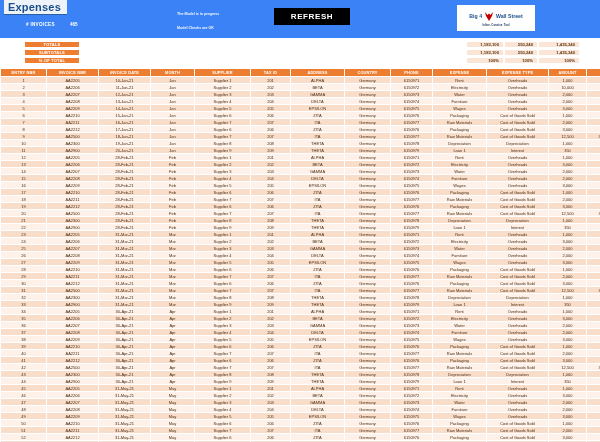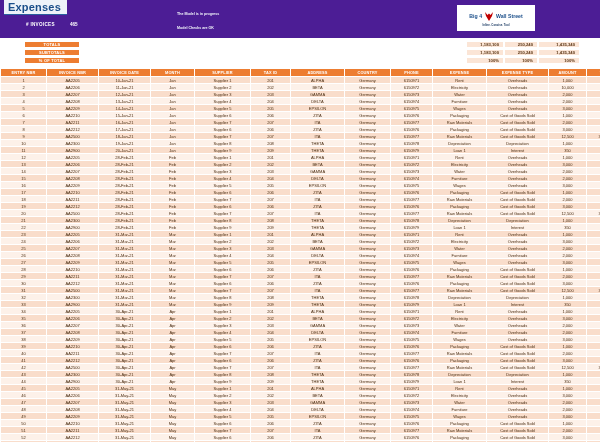--- a/index.html
+++ b/index.html
@@ -8,21 +8,21 @@
     width: 600px; height: 442px;
     overflow: hidden;
     background: #ffffff;
     font-family: "Liberation Sans", sans-serif;
   }
   #app { position: relative; width: 600px; height: 442px; background: #ffffff; }
 
   
   .header-band {
     position: absolute; left: 0; top: 0; width: 600px; height: 44px;
-    background: #4c1d95;
+    background: #3b82f6;
   }
   .title-tab {
     position: absolute; left: 4px; top: 0px;
     padding: 1px 6px 1px 4px;
     font-size: 11px; font-weight: bold; color: #1b4f8a;
     background: #eef3f9;
     border-bottom: 1px solid #2a5f9e;
     letter-spacing: .2px;
   }
   .invoices-label {
@@ -127,20 +127,21 @@
 
 <div id="app">
 
   <div class="header-band">
     <div class="title-tab">Expenses</div>
     <div class="invoices-label"># INVOICES</div>
     <div class="invoices-count">465</div>
     <div class="model-note n1">The Model is in progress</div>
     <div class="model-note n2">Model Checks are OK</div>
 
+    <div class="refresh-btn">REFRESH</div>
 
     <div class="logo-box">
       <div class="logo-line">
         <span class="logo-text">Big 4</span>
         <svg class="logo-bull" viewBox="0 0 24 24">
           <path d="M4 4 L9 10 L12 7 L15 10 L20 4 L18 12 L12 22 L6 12 Z" fill="#c00000"></path>
         </svg>
         <span class="logo-text">Wall Street</span>
       </div>
       <div class="logo-tag">Inline. Concise. Tool</div>

